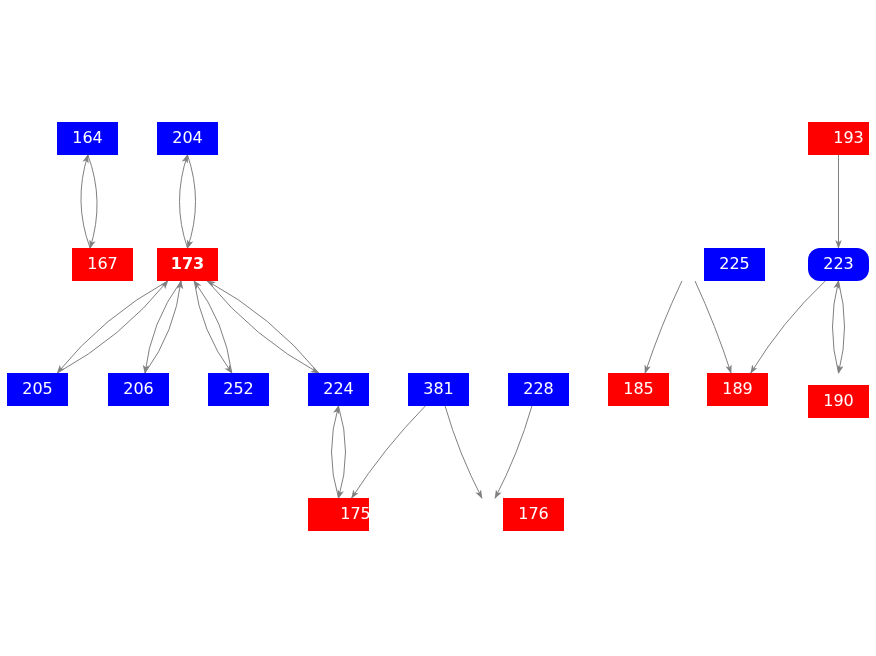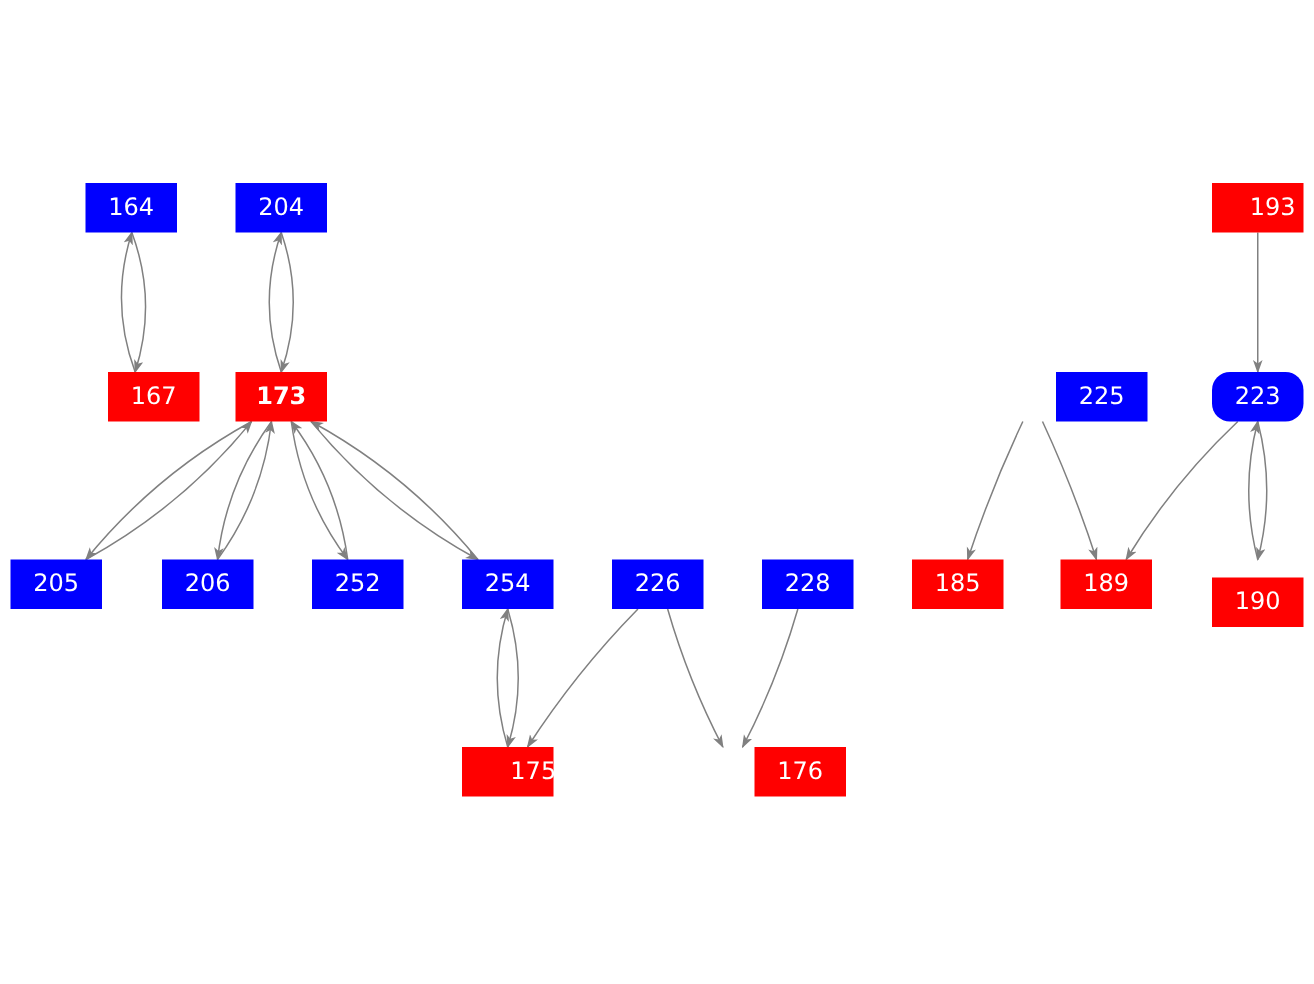--- a/index.html
+++ b/index.html
@@ -141,24 +141,24 @@
       <div class="node node-blue" style="left: 7px; top: 373px;">
         <span class="node-label">205</span>
       </div>
       <div class="node node-blue" style="left: 108px; top: 373px;">
         <span class="node-label">206</span>
       </div>
       <div class="node node-blue" style="left: 208px; top: 373px;">
         <span class="node-label">252</span>
       </div>
       <div class="node node-blue" style="left: 308px; top: 373px;">
-        <span class="node-label">254</span>
+        <span class="node-label">224</span>
       </div>
       <div class="node node-blue" style="left: 408px; top: 373px;">
-        <span class="node-label">226</span>
+        <span class="node-label">381</span>
       </div>
       <div class="node node-blue" style="left: 508px; top: 373px;">
         <span class="node-label">228</span>
       </div>
       <div class="node node-red" style="left: 608px; top: 373px;">
         <span class="node-label">185</span>
       </div>
       <div class="node node-red" style="left: 707px; top: 373px;">
         <span class="node-label">189</span>
       </div>

